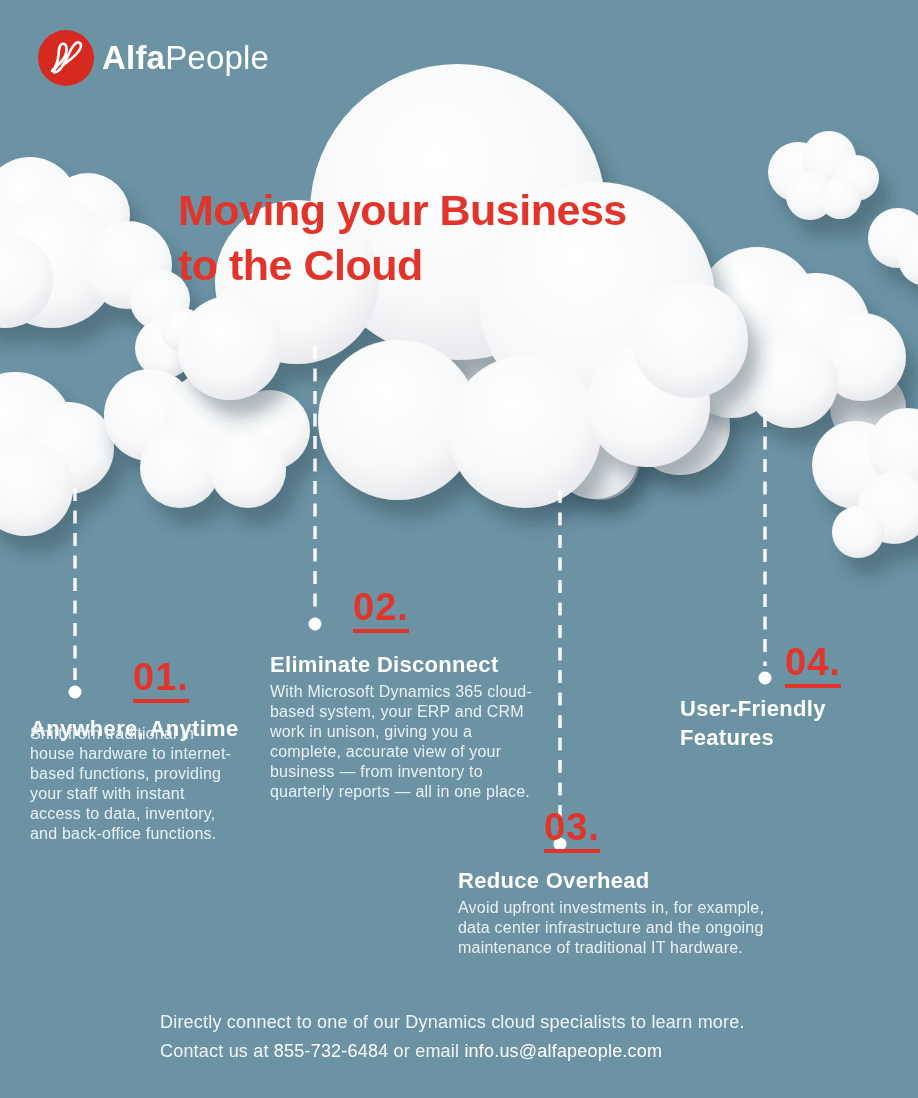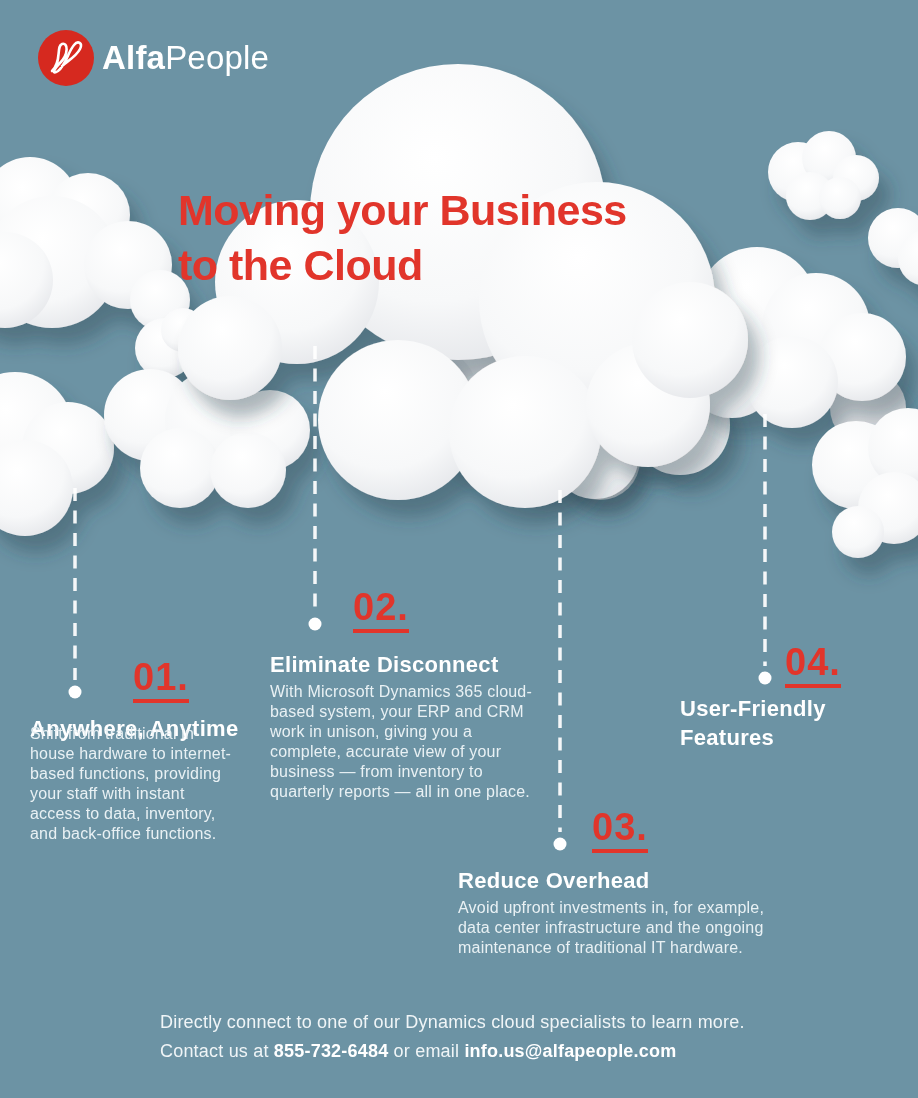--- a/index.html
+++ b/index.html
@@ -28,41 +28,41 @@
     font-size:43px;font-weight:700;line-height:55px;letter-spacing:-.5px;
   }
   
   .num{
     position:absolute;z-index:3;color:var(--accent,#e1352b);
     font-size:38px;font-weight:700;line-height:38px;letter-spacing:1px;
     border-bottom:4px solid var(--accent,#e1352b);padding-bottom:3px;
   }
   .num1{left:133px;top:658px;}
   .num2{left:333px;top:588px;margin-left:20px;}
-  .num3{left:592px;top:808px;}
+  .num3{left:544px;top:808px;}
   .num4{left:785px;top:643px;}
   .heading{
     position:absolute;z-index:3;margin:0;color:#ffffff;
     font-size:22px;font-weight:700;line-height:29px;letter-spacing:.3px;
   }
   .h1{left:30px;top:714px;}
   .h2{left:270px;top:650px;}
   .h3{left:458px;top:866px;}
   .h4{left:680px;top:694px;width:190px;}
   .body-text{
     position:absolute;z-index:3;margin:0;color:#e9f1f4;
     font-size:16px;font-weight:400;line-height:20px;letter-spacing:.2px;
   }
   .b1{left:30px;top:724px;width:205px;}
   .b2{left:270px;top:682px;width:266px;}
   .b3{left:458px;top:898px;width:330px;}
   .b4{left:680px;top:752px;width:232px;}
   
   .footer{position:absolute;left:160px;top:1008px;z-index:3;color:#f0f5f7;font-size:18px;line-height:29px;letter-spacing:.2px;}
-  .footer b{font-weight:700;color:#ffffff;margin-top:24px;}
+  .footer b{font-weight:400;color:#ffffff;margin-top:24px;}
 </style>
 </head>
 <body>
 
 <div class="canvas">
 
   <svg class="layer" width="918" height="1098" viewBox="0 0 918 1098" aria-hidden="true">
     <defs>
       <radialGradient id="cg" cx="42%" cy="32%" r="78%">
         <stop offset="0%" stop-color="#ffffff"></stop>

